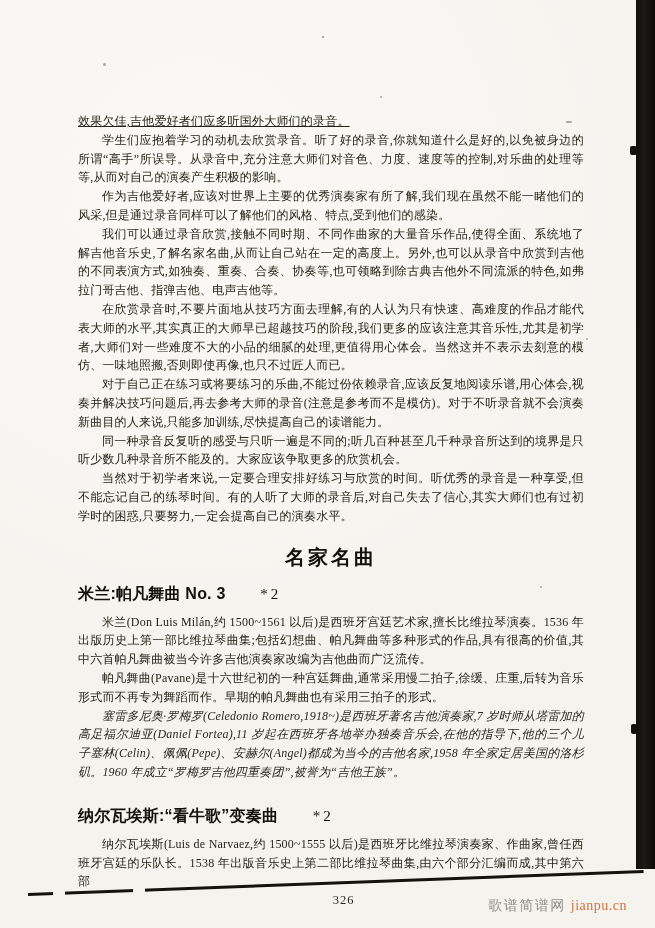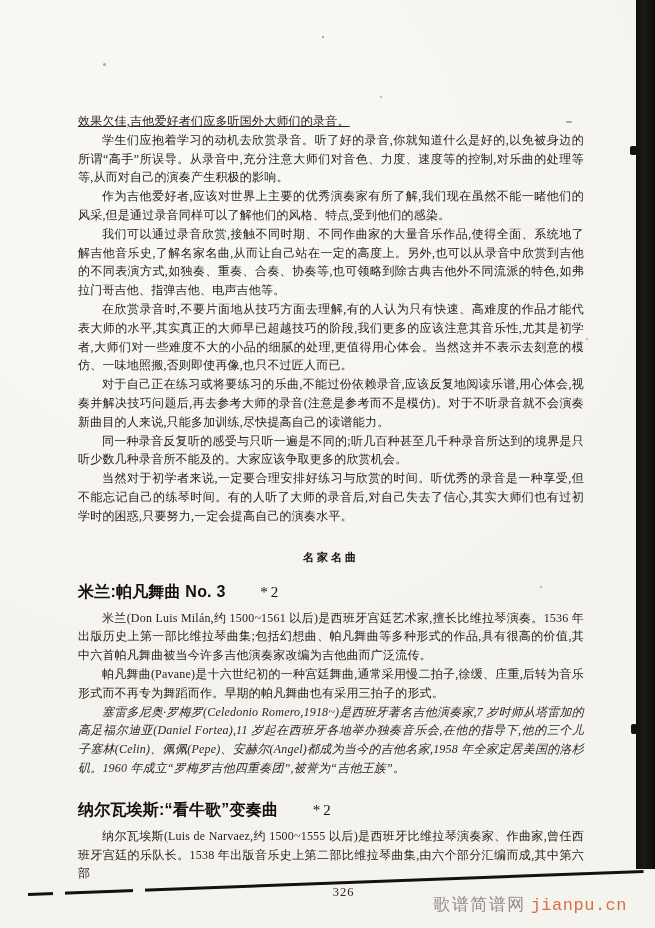--- a/index.html
+++ b/index.html
@@ -56,44 +56,44 @@
     font-size:12px;line-height:18.8px;
     text-align:justify;
     letter-spacing:.2px;
   }
   .content p{margin:0;text-indent:2em;}
   .content p.no-indent{text-indent:0;text-decoration:underline;}
   .section-title{
     margin:20px 0 0;
     text-align:center;
     font-family:"Liberation Sans","DejaVu Sans",sans-serif;
-    font-weight:700;font-size:11px;line-height:22px;
+    font-weight:700;font-size:20px;line-height:22px;
     letter-spacing:3px;color:#14110c;
   }
   .piece-heading{
     margin:12px 0 5px;
     font-family:"Liberation Sans","DejaVu Sans",sans-serif;
-    font-weight:700;font-size:16px;line-height:23px;
+    font-weight:700;font-size:16px;line-height:28px;
     color:#14110c;text-indent:0;text-align:left;
   }
   .piece-heading .mark{
     font-family:"Liberation Serif","DejaVu Serif",serif;
     font-weight:400;font-size:15px;letter-spacing:3px;
     margin-left:30px;
   }
   .bio{font-style:italic;color:#2b2820;}
   .piece2-gap{margin-top:20px;}
   .page-number{
     margin:6px 0 0;text-indent:0;text-align:center;
     font-size:12.5px;letter-spacing:1px;color:#2a271f;
   }
   .watermark{
     position:absolute;right:28px;top:896px;
-    font-family:Liberation Mono, monospace;
-    font-size:17px;line-height:20px;white-space:nowrap;
+    font-family:Liberation Serif, serif;
+    font-size:14px;line-height:20px;white-space:nowrap;
   }
   .wm-site{color:#908e86;letter-spacing:1.5px;}
   .wm-url{color:#d4713f;margin-left:5px;letter-spacing:.5px;}
 </style>
 </head>
 <body>
 
 <div class="page">
 
   <div class="edge-left"></div>

